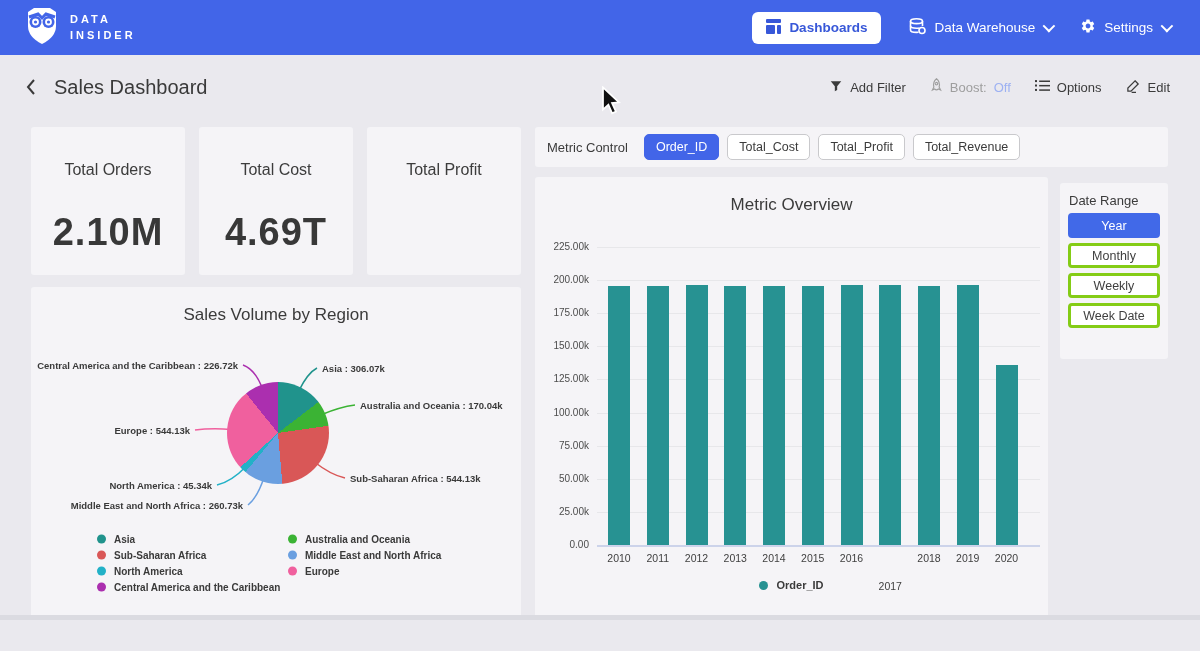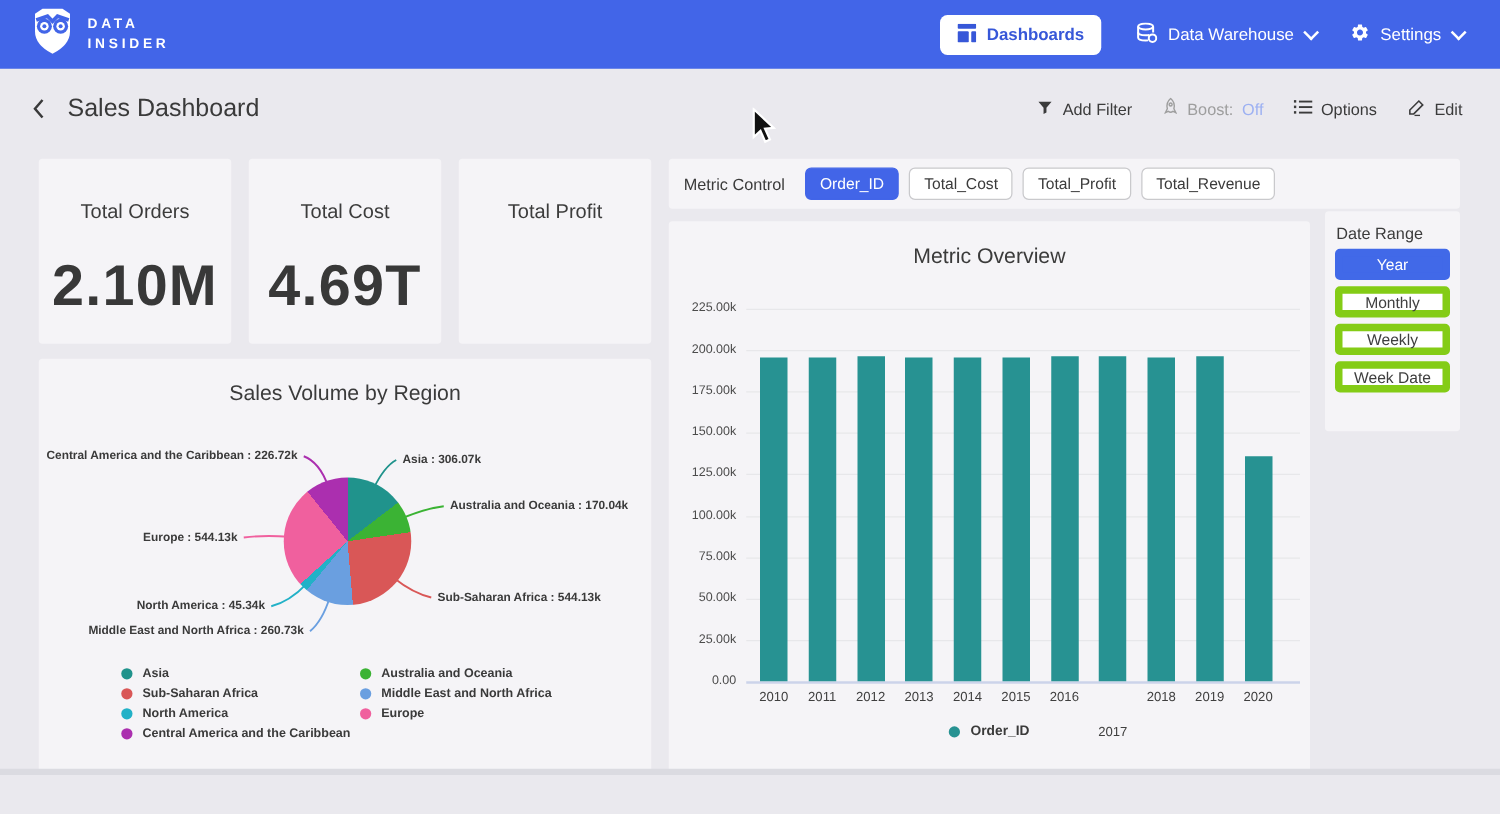--- a/index.html
+++ b/index.html
@@ -31,34 +31,34 @@
   .boost-off { color:#9db1f2; }
 
   
   .panel { position:absolute; background:#f5f4f7; border-radius:3px; }
   .panel-title { position:absolute; top:18px; left:0; width:100%; text-align:center;
                  font-size:17px; font-weight:500; color:#3b3b3b; }
 
   
   .kpi { width:154px; height:148px; top:127px; text-align:center; }
   .kpi-label { margin-top:34px; font-size:16px; font-weight:500; color:#3c3c3c; }
-  .kpi-value { margin-top:22px; font-size:46px; font-weight:bold; color:#383838; letter-spacing:1px; }
+  .kpi-value { margin-top:32px; font-size:38px; font-weight:bold; color:#383838; letter-spacing:1px; }
 
   
   .metric-bar { left:535px; top:127px; width:633px; height:40px; display:flex; align-items:center;
                 padding:0 12px; gap:8px; }
   .metric-label { font-size:13px; color:#3b3b3b; margin-right:8px; }
   .pill-btn { height:26px; padding:0 11px; border-radius:5px; border:1px solid #c9c9cc; background:#fff;
               color:#3b3b3b; font-size:12.5px; font-family:inherit; cursor:pointer; }
   .pill-btn.active { background:#4265e8; border-color:#4265e8; color:#fff; }
 
   
-  .date-panel { left:1060px; top:169px; width:108px; height:176px; }
+  .date-panel { left:1060px; top:183px; width:108px; height:176px; }
   .date-label { position:absolute; top:10px; left:9px; font-size:13px; color:#3b3b3b; }
-  .date-btn { position:absolute; left:8px; width:92px; height:25px; border-radius:4px; border:6px solid #84cc16;
+  .date-btn { position:absolute; left:8px; width:92px; height:25px; border-radius:4px; border:3px solid #84cc16;
               background:#fff; color:#3f3f3f; font-size:12.5px; font-family:inherit; cursor:pointer; }
   .date-btn.active { background:#4169e8; border-color:#4169e8; color:#fff; }
 
   
   .pie-panel { left:31px; top:287px; width:490px; height:333px; }
   .pie { position:absolute; left:196px; top:95px; width:102px; height:102px; border-radius:50%; }
   .pie-label { position:absolute; font-size:9.5px; font-weight:bold; color:#3a3a3a; white-space:nowrap;
                transform:translateY(-50%); }
   #pie-lines { position:absolute; left:0; top:0; pointer-events:none; }
   .lg-item { position:absolute; display:flex; align-items:center; gap:8px; transform:translateY(-50%); }

